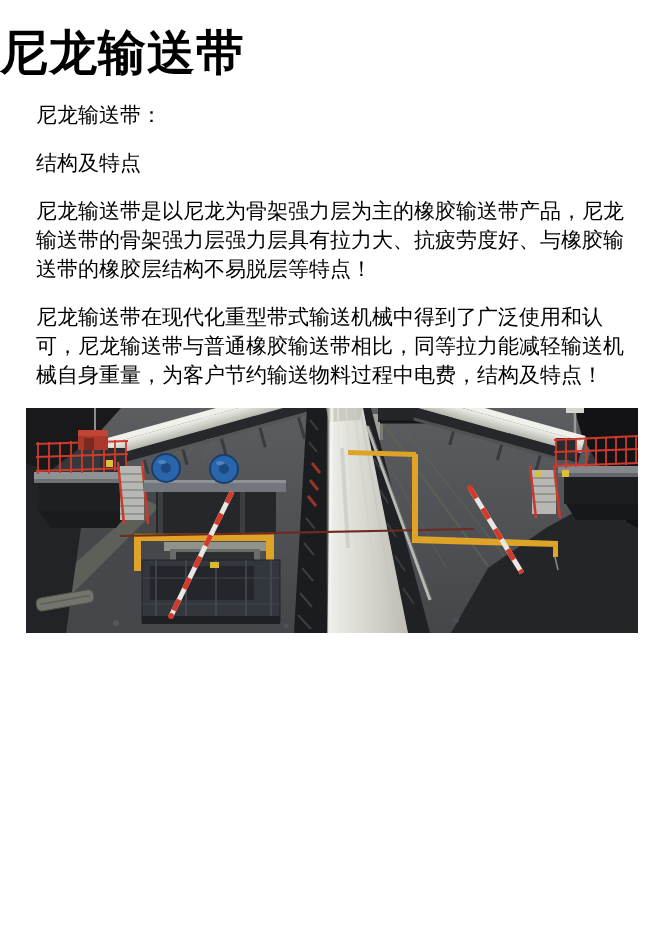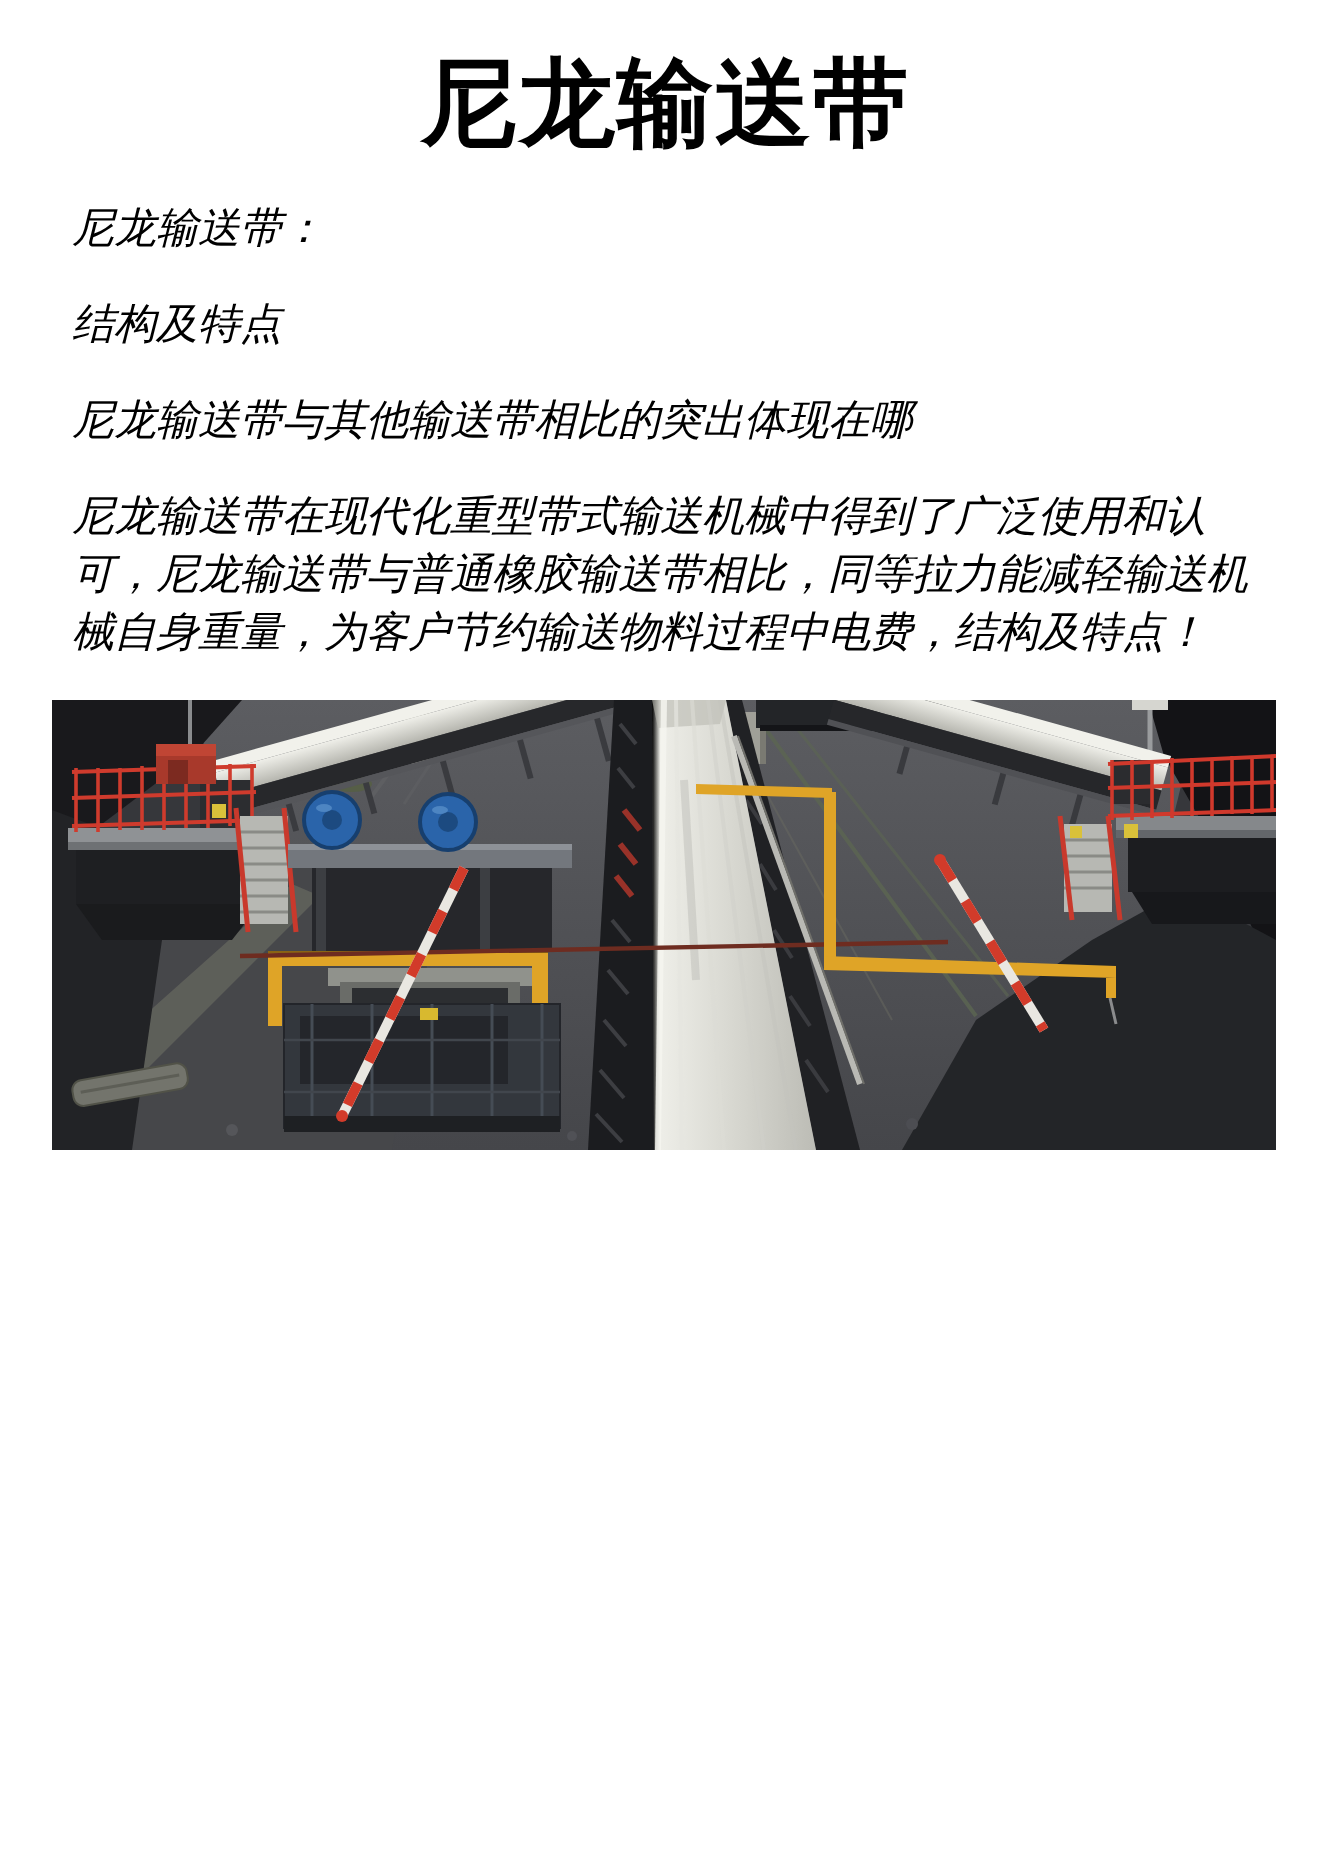--- a/index.html
+++ b/index.html
@@ -5,50 +5,49 @@
   html,body{margin:0;padding:0;background:#ffffff;}
   body{
     width:666px;height:930px;
     font-family:"Liberation Sans","DejaVu Sans",sans-serif;
     color:#000;
     overflow:hidden;
   }
   .page{width:666px;height:930px;background:#fff;}
   h1.title{
     margin:24px 0 18px 0;
-    text-align:center;
     font-size:48px;
     line-height:58px;
     font-weight:700;
     letter-spacing:1px;
   }
   .content{
     padding:0 36px;
     font-size:21px;
     line-height:29px;
   }
-  .content p{margin:0 0 19px 0;font-style:italic;}
+  .content p{margin:0 0 19px 0;}
   figure.photo{
     margin:12px 0 0 26px;
     padding:0;
     width:612px;height:225px;
     line-height:0;
   }
   figure.photo svg{display:block;}
 </style>
 </head>
 <body>
 
 <div class="page">
   <h1 class="title">尼龙输送带</h1>
 
   <div class="content">
     <p>尼龙输送带：</p>
     <p>结构及特点</p>
-    <p>尼龙输送带与其他输送带相比的突出体现在哪</p>
+    <p>尼龙输送带是以尼龙为骨架强力层为主的橡胶输送带产品，尼龙输送带的骨架强力层强力层具有拉力大、抗疲劳度好、与橡胶输送带的橡胶层结构不易脱层等特点！</p>
     <p>尼龙输送带在现代化重型带式输送机械中得到了广泛使用和认可，尼龙输送带与普通橡胶输送带相比，同等拉力能减轻输送机械自身重量，为客户节约输送物料过程中电费，结构及特点！</p>
   </div>
 
   <figure class="photo">
     <svg width="612" height="225" viewBox="0 0 612 225" role="img" aria-label="煤场双线带式输送机现场照片：中间为浅灰色输送带，两侧有红色护栏平台、黄色门架、蓝色卷盘和红白相间的栏杆">
       <defs>
         <linearGradient id="beltGrad" x1="0" y1="0" x2="1" y2="0">
           <stop offset="0" stop-color="#ededе7"></stop>
           <stop offset="0" stop-color="#ededе7"></stop>
           <stop offset="0.05" stop-color="#eeeee8"></stop>

